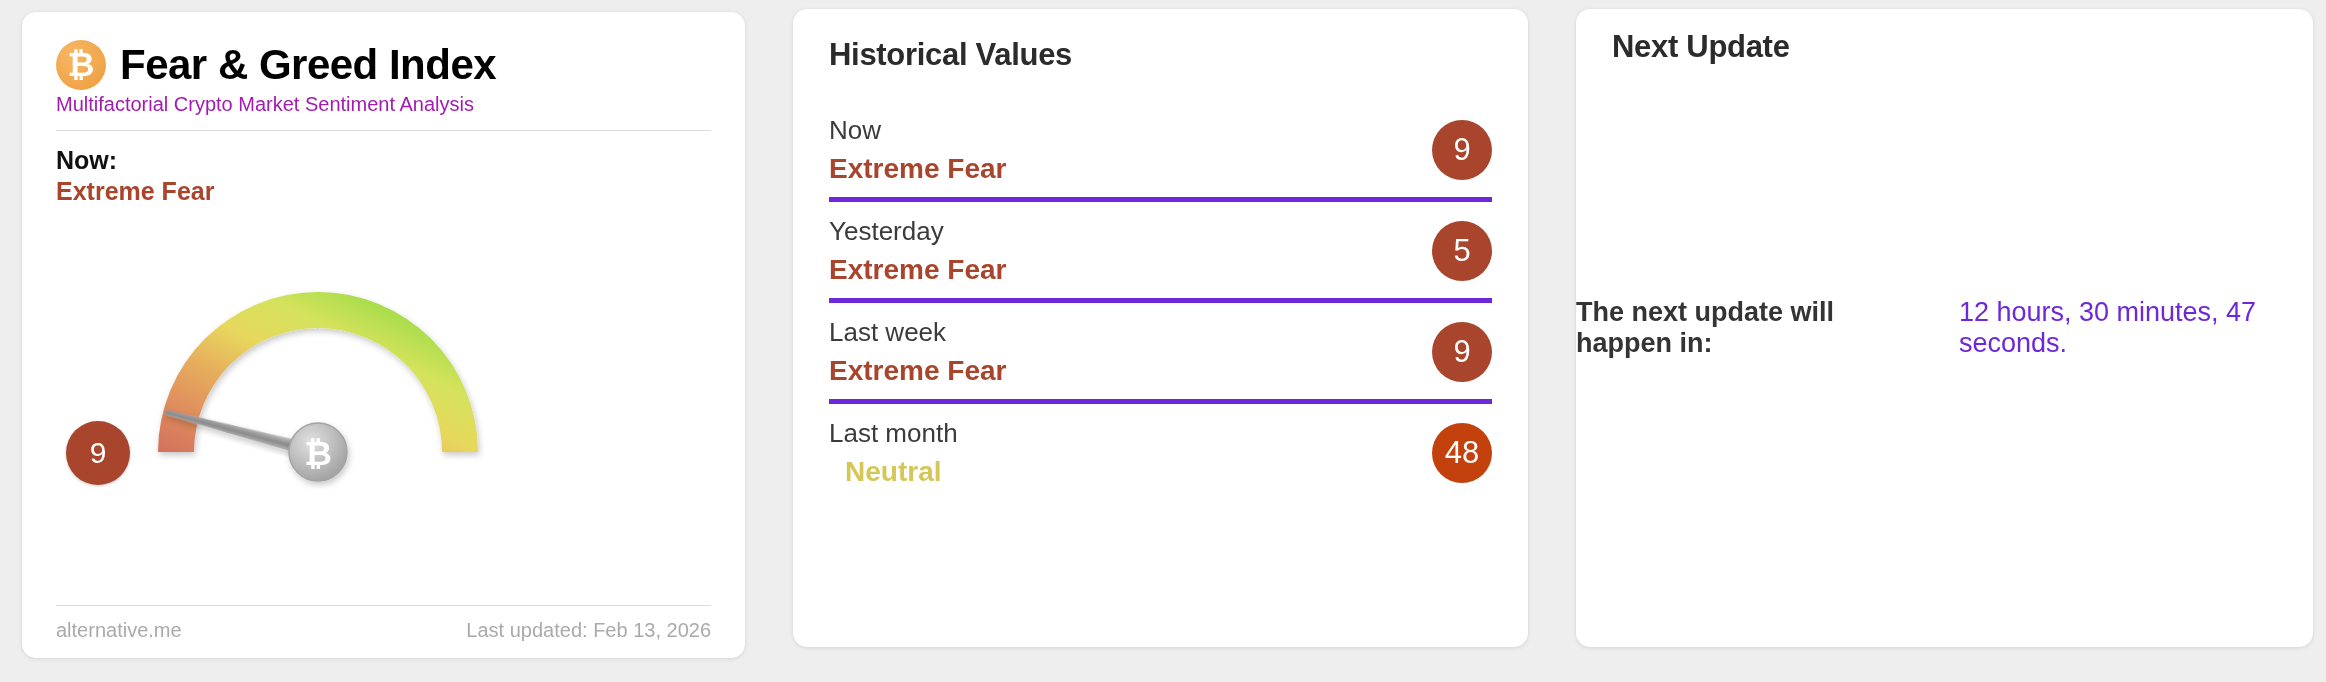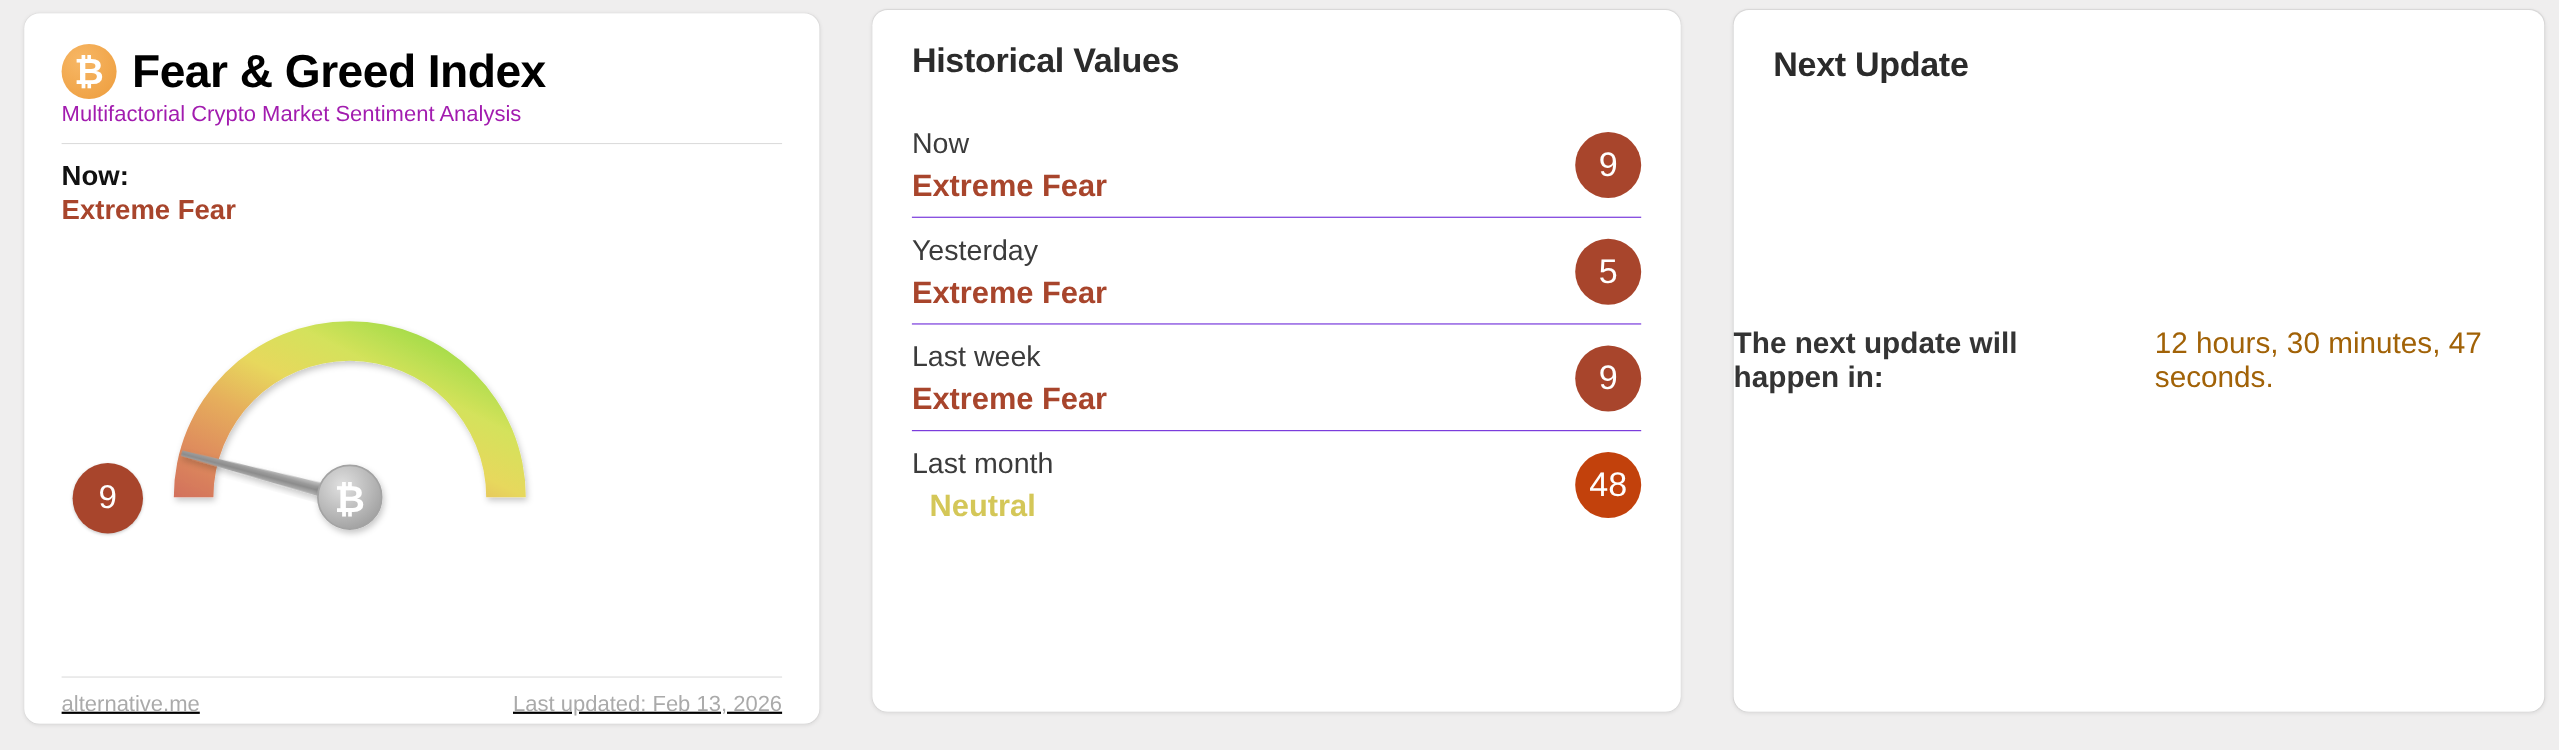--- a/index.html
+++ b/index.html
@@ -95,22 +95,21 @@
     width: 64px; height: 64px;
     border-radius: 50%;
     color: #ffffff;
     display: flex; align-items: center; justify-content: center;
     font-size: 30px;
     box-shadow: 0 1px 3px rgba(0,0,0,0.22);
   }
   .card-foot {
     position: absolute;
     left: 34px; right: 34px;
-    bottom: 6px;
-    text-decoration: underline;
+    bottom: 16px;
   }
   .card-foot .hr2 { height: 1px; background: #dcdcdc; }
   .foot-row {
     display: flex; justify-content: space-between;
     font-size: 20px; color: #aaaaaa;
     padding-top: 13px;
   }
 
   
   #card-historical {
@@ -123,52 +122,52 @@
     font-weight: bold;
     color: #2b2b2b;
     letter-spacing: -0.3px;
   }
   .hist-list { margin-top: 28px; }
   .hist-row {
     display: flex;
     align-items: center;
     justify-content: space-between;
     padding: 14px 0 12px 0;
-    border-bottom: 1px solid #6d28d9;
+    border-bottom: 5px solid #6d28d9;
   }
   .hist-row:last-child { border-bottom: none; text-align: center; }
   .hist-texts { display: flex; flex-direction: column; gap: 7px; }
   .hist-period { font-size: 26px; color: #3b3b3b; }
   .hist-class  { font-size: 28px; font-weight: bold; }
   .hist-badge {
     width: 60px; height: 60px;
     border-radius: 50%;
     color: #ffffff;
     display: flex; align-items: center; justify-content: center;
     font-size: 31px;
     flex: none;
   }
 
   
   #card-next {
     width: 737px;
     margin: 9px 4px 35px 0;
-    padding: 32px 36px 0 36px;
+    padding: 20px 36px 0 36px;
   }
   .next-body {
     position: absolute;
     left: 0; right: 0;
     top: 0; bottom: 0;
     display: flex;
     align-items: center;
     justify-content: center;
     gap: 38px;
   }
   .next-head { font-size: 27px; font-weight: bold; color: #343434; }
-  .next-count { font-size: 27px; color: #a16207; }
+  .next-count { font-size: 27px; color: #6d28d9; }
 </style>
 </head>
 <body>
 
 <div class="page">
 
   <div class="card" id="card-gauge">
 
     <div class="brand-row">
       <div class="btc-logo">

